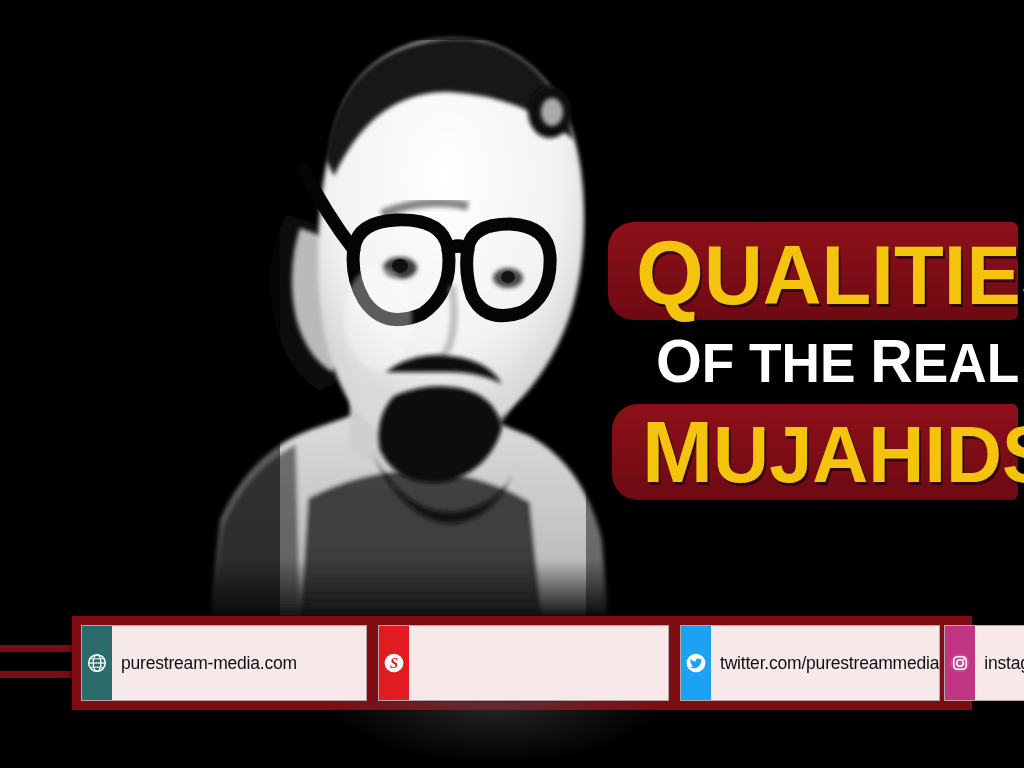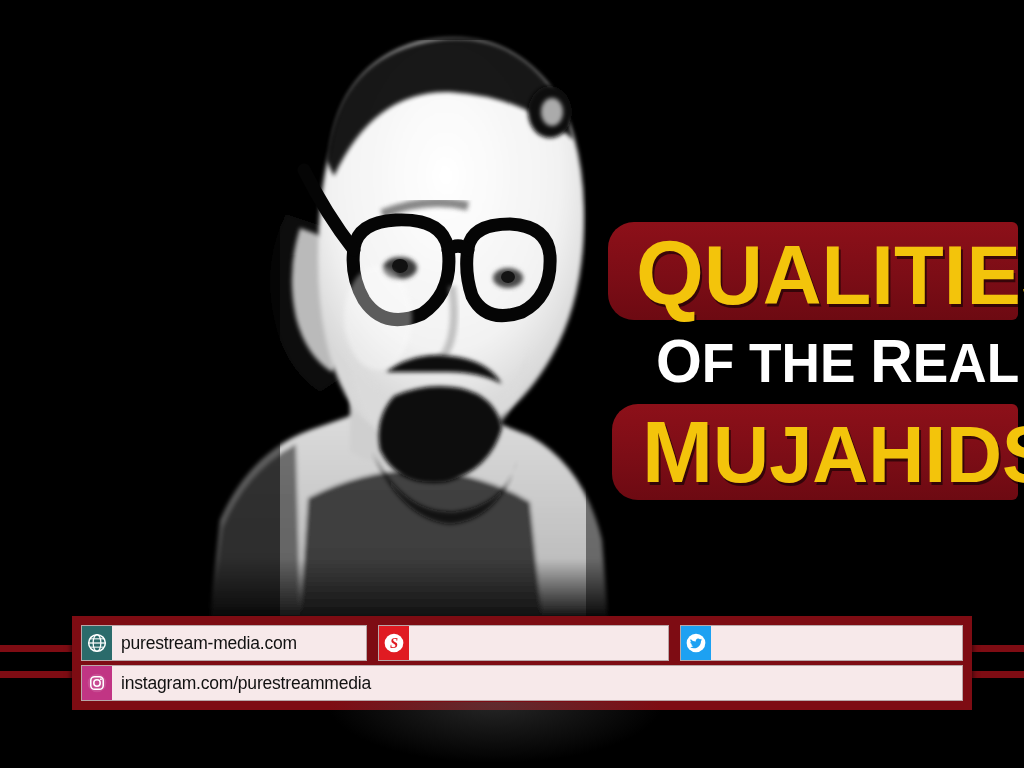--- a/index.html
+++ b/index.html
@@ -127,21 +127,21 @@
     width: 900px;
     height: 94px;
     background: #7e0c13;
     border: 7px solid #7e0c13;
     box-sizing: border-box;
     padding: 2px;
     box-shadow: 0 2px 6px rgba(0,0,0,0.8);
   }
   .social-rows {
     display: flex;
-    flex-direction: column;
+    flex-direction: row;
     gap: 4px;
     height: 100%;
     box-sizing: border-box;
   }
   .social-row {
     display: flex;
     gap: 11px;
     flex: 1;
   }
   .social-item {
@@ -332,20 +332,21 @@
           </div>
         </div>
 
         <div class="social-item col3">
           <div class="si-icon bg-twitter">
             <svg width="22" height="22" viewBox="0 0 24 24">
               <circle cx="12" cy="12" r="10.2" fill="#ffffff"></circle>
               <path d="M18.4 8.3c-.5.22-1 .37-1.56.44.56-.34.99-.87 1.19-1.5-.52.31-1.1.54-1.72.66a2.7 2.7 0 0 0-4.6 2.46A7.68 7.68 0 0 1 6.15 7.5a2.7 2.7 0 0 0 .84 3.6 2.68 2.68 0 0 1-1.22-.34v.04a2.7 2.7 0 0 0 2.17 2.65c-.4.1-.82.12-1.22.05a2.7 2.7 0 0 0 2.52 1.87A5.43 5.43 0 0 1 5.6 16.5a7.66 7.66 0 0 0 4.15 1.22c4.98 0 7.7-4.12 7.7-7.7v-.35c.53-.38.99-.86 1.35-1.4z" fill="#1da1f2"></path>
             </svg>
           </div>
+          <div class="si-label">twitter.com/purestreammedia</div>
         </div>
 
       </div>
 
       <div class="social-row">
 
 
 
         <div class="social-item col3">
           <div class="si-icon bg-instagram">

